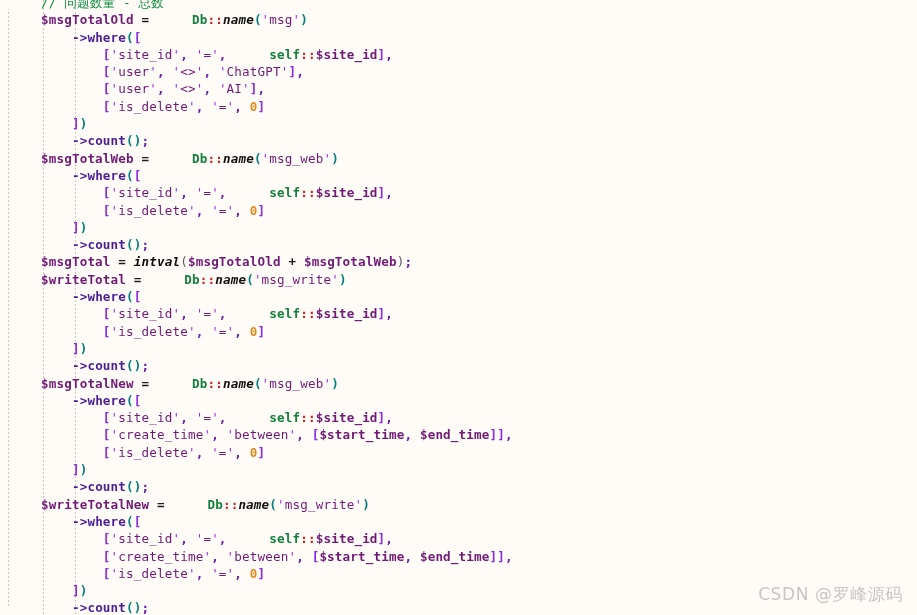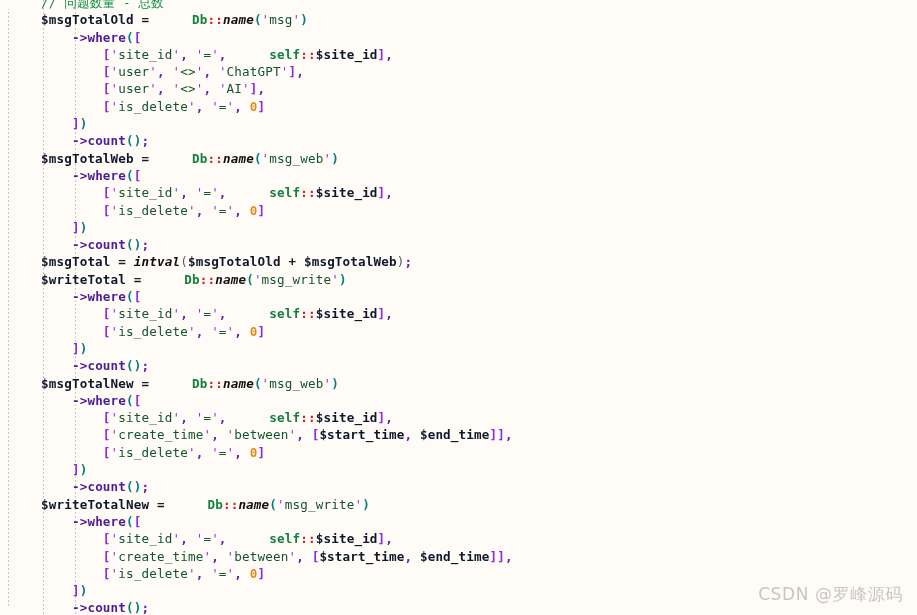--- a/index.html
+++ b/index.html
@@ -49,31 +49,31 @@
     letter-spacing: 0.15px;
   }
 
   .code-line {
     height: 17.3px;
     white-space: pre;
   }
 
   
   .t-comment  { color: #0c8d3d; }                       
-  .t-var      { color: #0f172a; font-weight: bold; }    
+  .t-var      { color: #701a75; font-weight: bold; }    
   .t-op       { color: #1c1c1c; font-weight: bold; }    
   .t-class    { color: #15803d; font-weight: bold; margin-left: 35px; }    
   .t-dcolon   { color: #cc2222; font-weight: bold; }    
   .t-fn       { color: #101010; font-weight: bold; font-style: italic; }    
   .t-arrow    { color: #4c1d95; font-weight: bold; }    
   .t-paren    { color: #067d7d; font-weight: bold; }    
   .t-paren2   { color: #5a5a5a; }                       
   .t-brk      { color: #8a2be2; font-weight: bold; }    
   .t-quote    { color: #9b30d9; }                       
-  .t-str      { color: #14532d; text-align: center; }                       
+  .t-str      { color: #701a75; text-align: center; }                       
   .t-num      { color: #e08a1e; font-weight: bold; }    
   .t-punct    { color: #6a1fa8; font-weight: bold; }    
 
   
   #watermark {
     position: absolute;
     right: 14px;
     bottom: 9px;
     z-index: 5;
     color: #c6c6c6;

